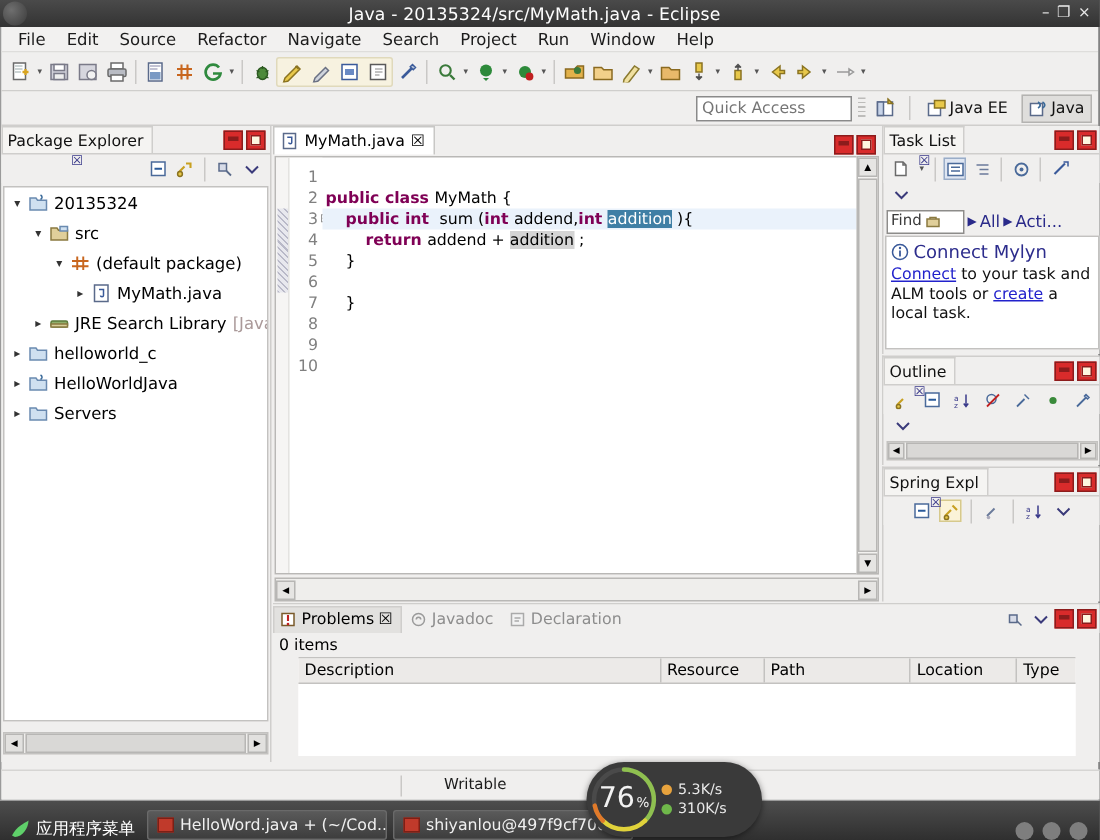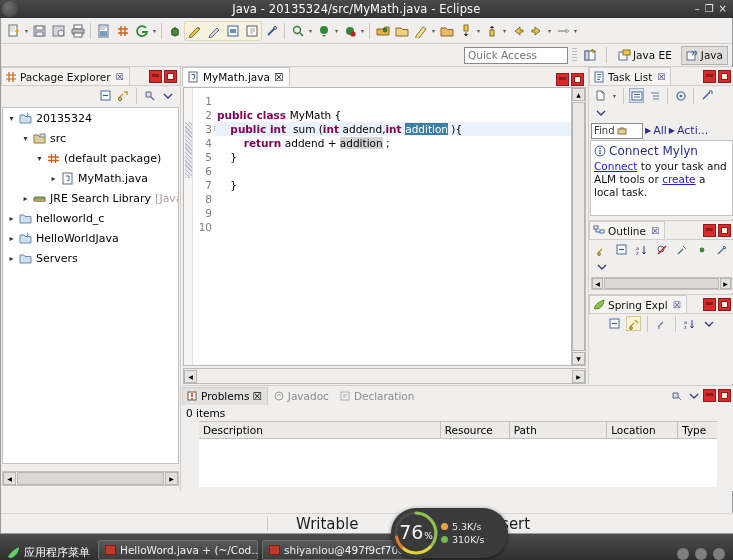--- a/index.html
+++ b/index.html
@@ -113,21 +113,21 @@
     height: 19px; display: flex; align-items: center;
     background: #f0efee;
     border-bottom: 1px solid #cfcecc;
     position: relative;
   }
   .part-tab {
     display: flex; align-items: center; gap: 3px;
     height: 18px; padding: 0 5px 0 3px;
     font-size: 10.5px; color: #111;
     background: #e6e5e3;
-    border: 1px solid #cfcecc; border-bottom: none;
+    border: 1px solid #cfcecc; border-bottom: none; flex-direction: column;
   }
   .part-tab.sel { background: #f5f4f2; }
   .part-tab .closex { font-size: 9px; color: #3a3a8a; margin-left: 2px; }
   .part-ctrl { margin-left: auto; display: flex; align-items: center; gap: 2px; padding-right: 3px; }
   .min-btn, .max-btn {
     width: 13px; height: 13px; border: 1px solid #8c1c1c;
     background: #d92b2b; position: relative;
   }
   .min-btn::after {
     content: ""; position: absolute; left: 2px; right: 2px; top: 3px; height: 3px; background: #8c1c1c;
@@ -229,21 +229,21 @@
 
   .ov-scroll { position: absolute; left: 2px; right: 2px; bottom: 3px; height: 13px;
     background: #efeeec; border: 1px solid #c3c2c0; display: flex; align-items: center; }
   .ov-scroll .sb-arrow { width: 11px; height: 11px; background: #e2e1df; border: 1px solid #b7b6b4; font-size:6px; display:flex; align-items:center; justify-content:center;}
   .ov-scroll .sb-thumb { height: 11px; background: #d9d8d6; border: 1px solid #b7b6b4; }
 
   
   .statusbar {
     position: absolute; left: 0; bottom: 0; width: 733px; height: 20px;
     background: #f0efee; border-top: 1px solid #d6d5d3;
-    display: flex; align-items: center; font-size: 15px; color: #1c1c1c; gap: 20px;
+    display: flex; align-items: center; font-size: 10px; color: #1c1c1c; gap: 20px;
   }
   .sb-cell { padding: 0 8px; height: 16px; line-height: 16px; }
   .sb-div { width: 1px; height: 14px; background: #c9c8c6; }
 
   
   .taskbar {
     position: absolute; left: 0; bottom: 0; width: 733px; height: 26px;
     background: linear-gradient(#4d4d4d, #2f2f2f);
     display: flex; align-items: flex-end; padding: 0 3px; gap: 4px;
   }
@@ -291,20 +291,32 @@
     <div class="titlebar-title">Java - 20135324/src/MyMath.java - Eclipse</div>
     <div class="titlebar-buttons">
       <span>–</span>
       <span>❐</span>
       <span>×</span>
     </div>
   </div>
 
   <div class="eclipse">
 
+    <div class="menubar">
+      <div class="menu-item">File</div>
+      <div class="menu-item">Edit</div>
+      <div class="menu-item">Source</div>
+      <div class="menu-item">Refactor</div>
+      <div class="menu-item">Navigate</div>
+      <div class="menu-item">Search</div>
+      <div class="menu-item">Project</div>
+      <div class="menu-item">Run</div>
+      <div class="menu-item">Window</div>
+      <div class="menu-item">Help</div>
+    </div>
 
     <div class="toolbar">
       <div class="tb-icon">
         <svg width="14" height="14" viewBox="0 0 14 14">
             <rect x="2" y="1" width="8" height="11" fill="#fff" stroke="#6a6a6a"></rect>
             <path d="M3 3h5M3 5h5M3 7h4" stroke="#9aa" stroke-width="0.7"></path>
             <path d="M8 7l4 0M10 5l0 4" stroke="#d9a520" stroke-width="1.6"></path>
           </svg>
       </div>
       <div class="tb-arrow">▾</div>

